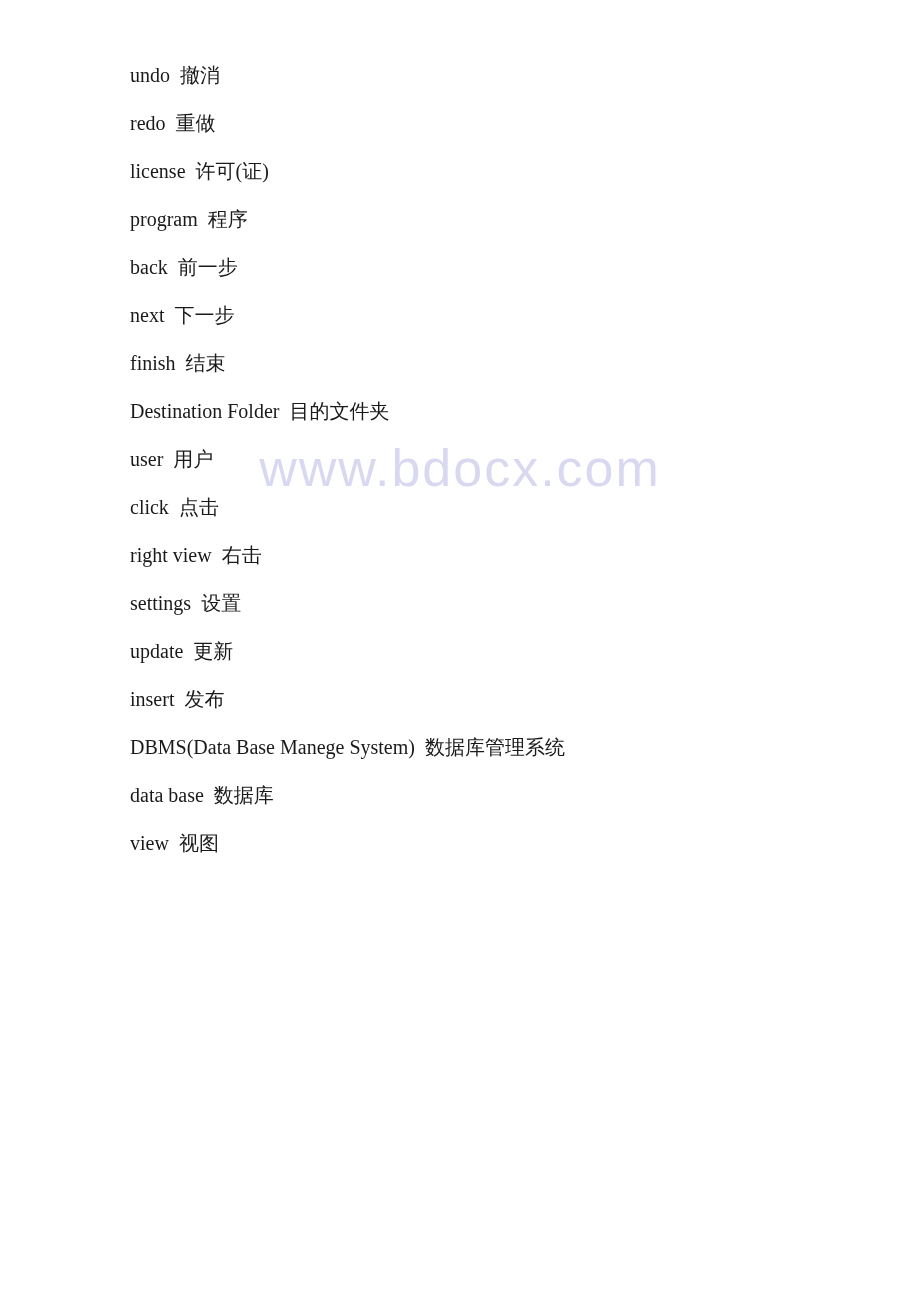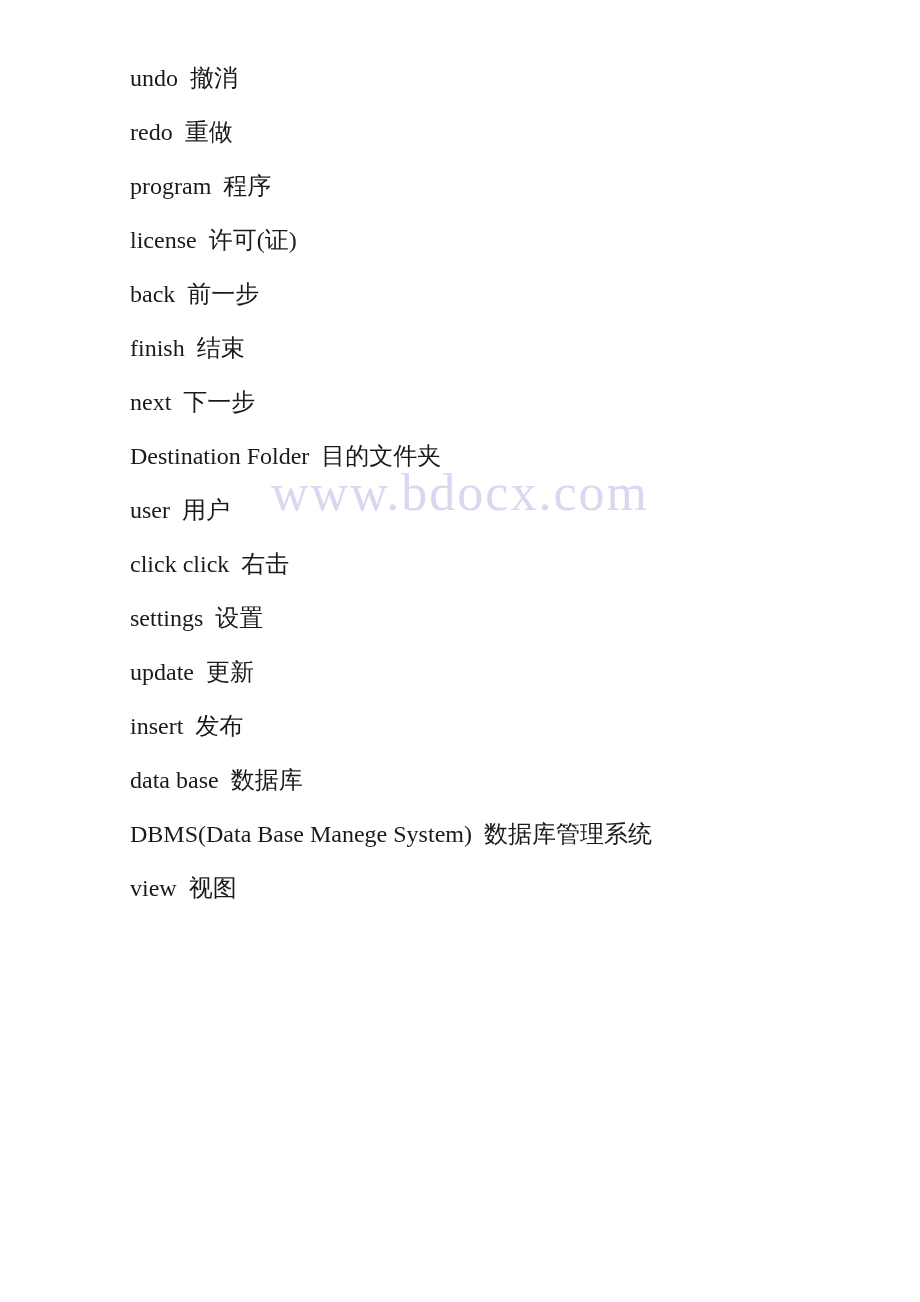--- a/index.html
+++ b/index.html
@@ -17,57 +17,58 @@
       overflow-x: hidden;
     }
 
     .content-area {
       padding: 60px 130px 60px 130px;
       position: relative;
     }
 
     .vocab-item {
       margin-bottom: 18px;
-      font-size: 24px;
+      font-size: 20px;
       line-height: 1.5;
       color: #1a1a1a;
     }
 
     .watermark {
       position: absolute;
       top: 50%;
       left: 50%;
       transform: translate(-50%, -50%);
-      font-family: Liberation Serif, serif;
+      font-family: Liberation Sans, sans-serif;
       font-size: 52px;
       color: rgba(100, 100, 200, 0.25);
       white-space: nowrap;
       pointer-events: none;
       user-select: none;
       z-index: 10;
       letter-spacing: 2px;
     }
   </style>
 </head>
 <body>
 
 <div class="content-area">
   <div class="watermark">www.bdocx.com</div>
 
   <div id="vocab-list">
   <div class="vocab-item"><span>undo</span> <span>撤消</span></div>
       <div class="vocab-item"><span>redo</span> <span>重做</span></div>
+      <div class="vocab-item"><span>license</span> <span>许可(证)</span></div>
       <div class="vocab-item"><span>program</span> <span>程序</span></div>
-      <div class="vocab-item"><span>license</span> <span>许可(证)</span></div>
       <div class="vocab-item"><span>back</span> <span>前一步</span></div>
+      <div class="vocab-item"><span>next</span> <span>下一步</span></div>
       <div class="vocab-item"><span>finish</span> <span>结束</span></div>
-      <div class="vocab-item"><span>next</span> <span>下一步</span></div>
       <div class="vocab-item"><span>Destination Folder</span> <span>目的文件夹</span></div>
       <div class="vocab-item"><span>user</span> <span>用户</span></div>
-      <div class="vocab-item"><span>click click</span> <span>右击</span></div>
+      <div class="vocab-item"><span>click</span> <span>点击</span></div>
+      <div class="vocab-item"><span>right view</span> <span>右击</span></div>
       <div class="vocab-item"><span>settings</span> <span>设置</span></div>
       <div class="vocab-item"><span>update</span> <span>更新</span></div>
       <div class="vocab-item"><span>insert</span> <span>发布</span></div>
+      <div class="vocab-item"><span>DBMS(Data Base Manege System)</span> <span>数据库管理系统</span></div>
       <div class="vocab-item"><span>data base</span> <span>数据库</span></div>
-      <div class="vocab-item"><span>DBMS(Data Base Manege System)</span> <span>数据库管理系统</span></div>
       <div class="vocab-item"><span>view</span> <span>视图</span></div>
     </div>
 </div>
 
 </body></html>

